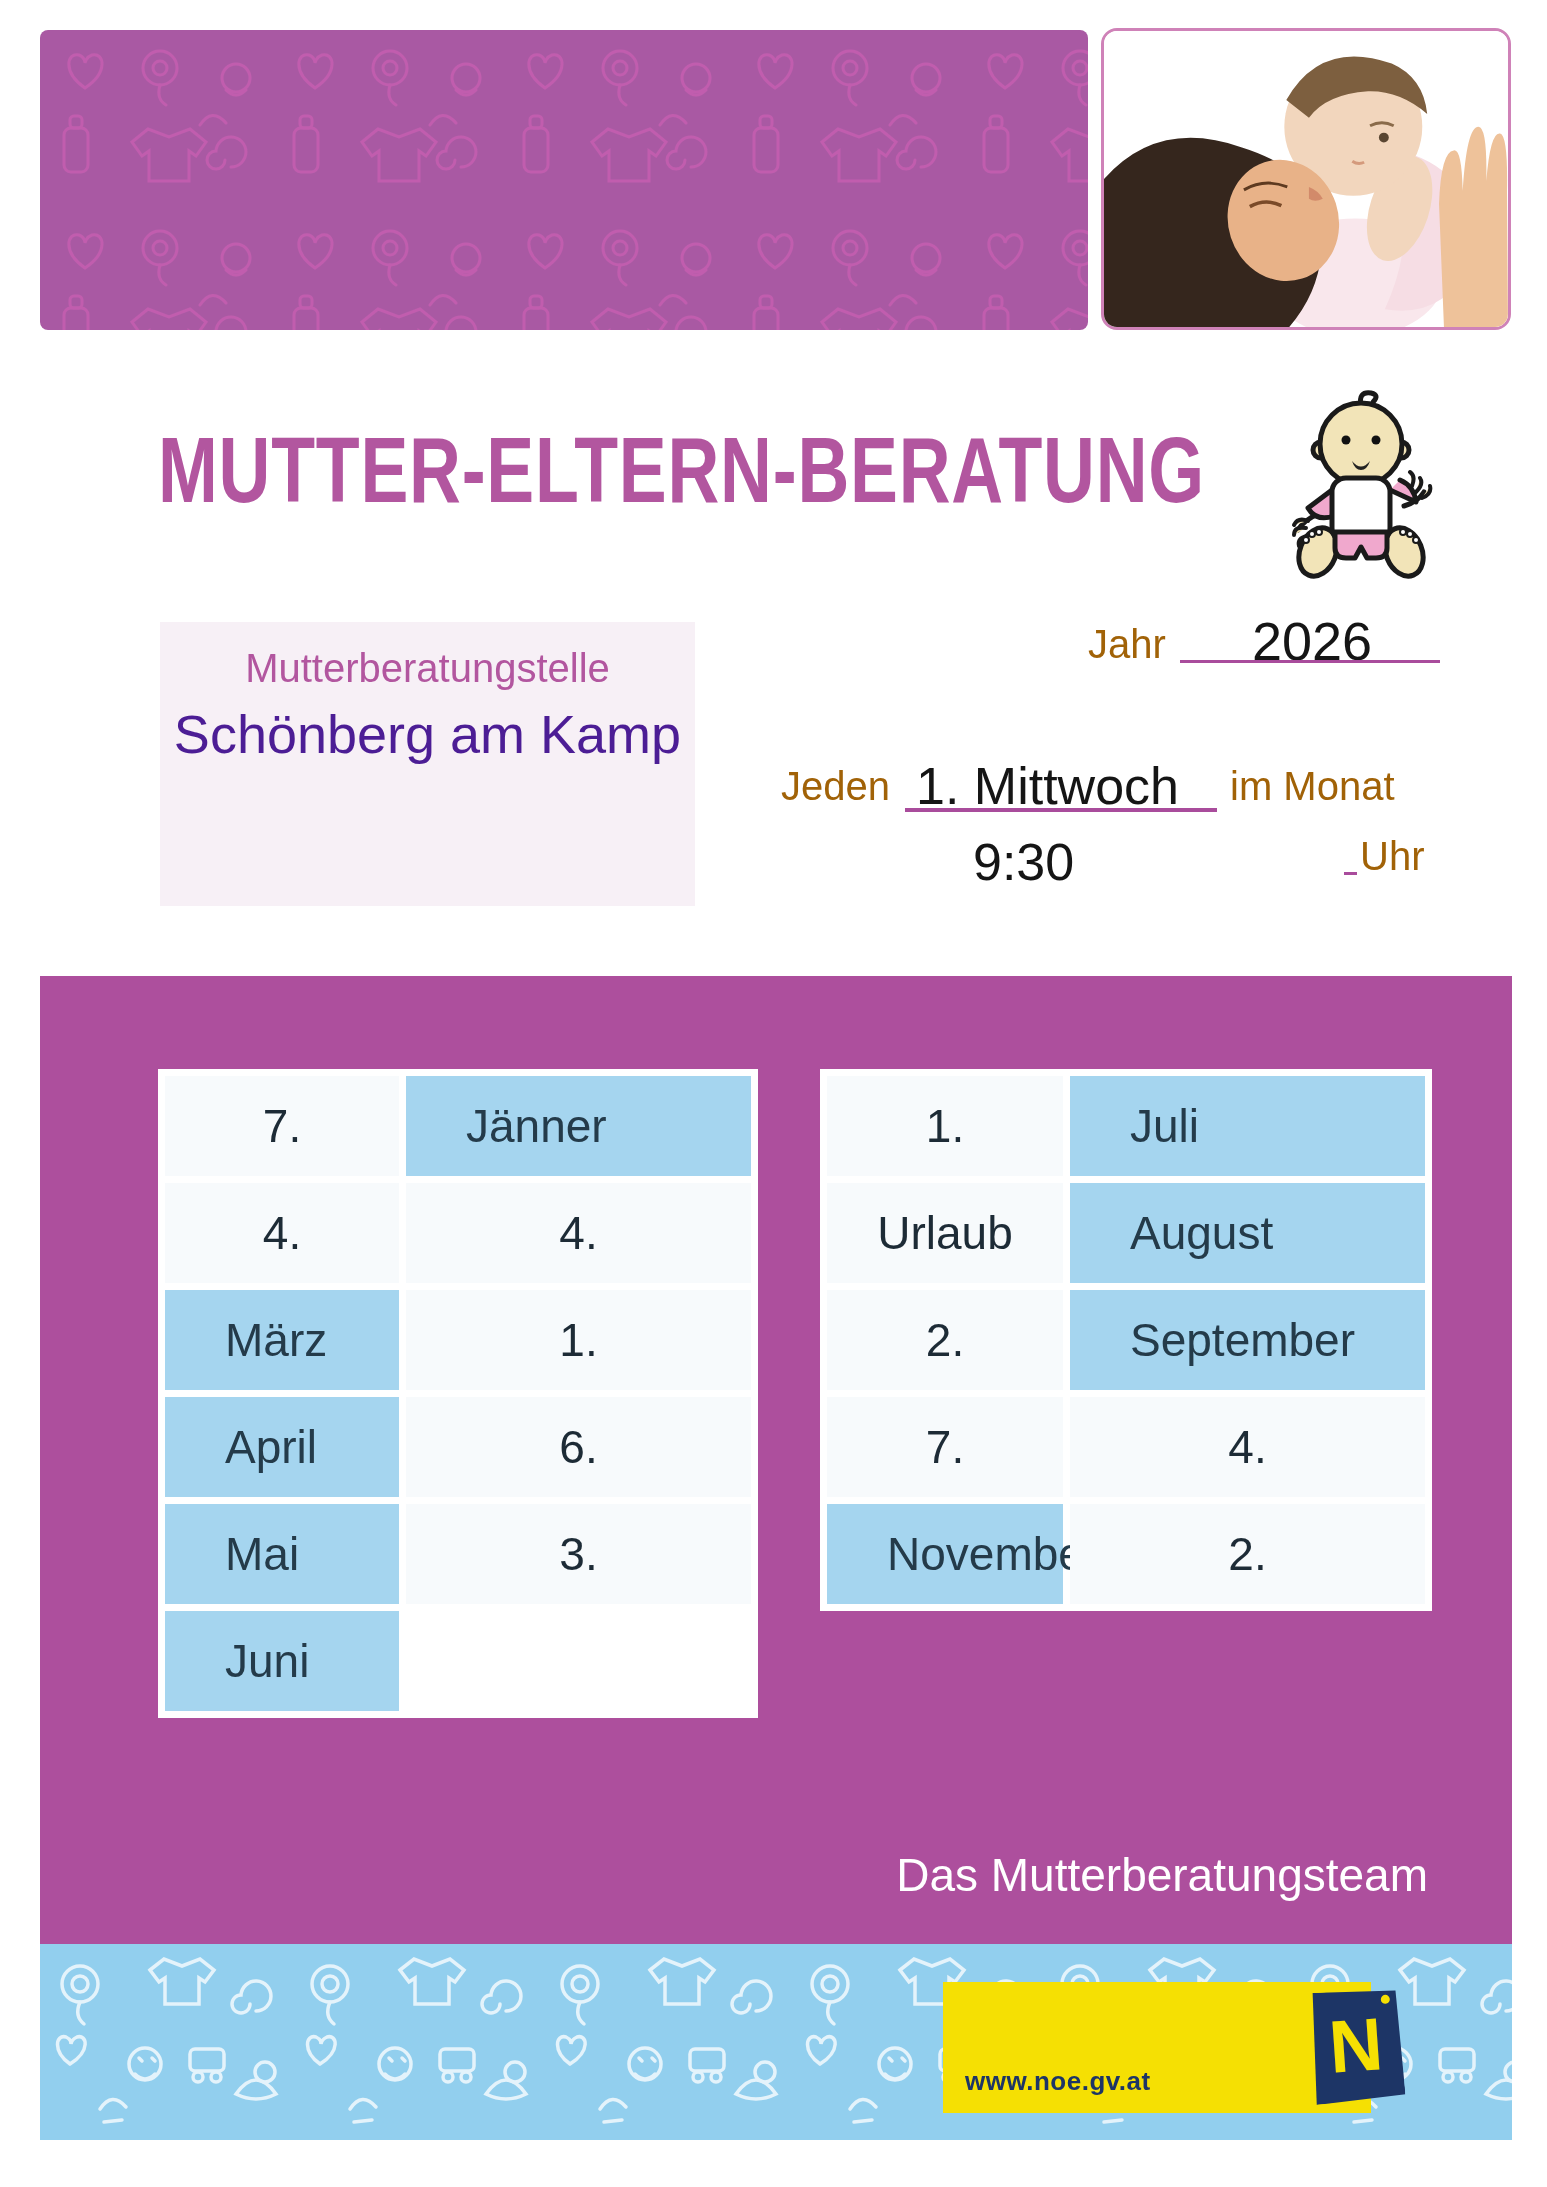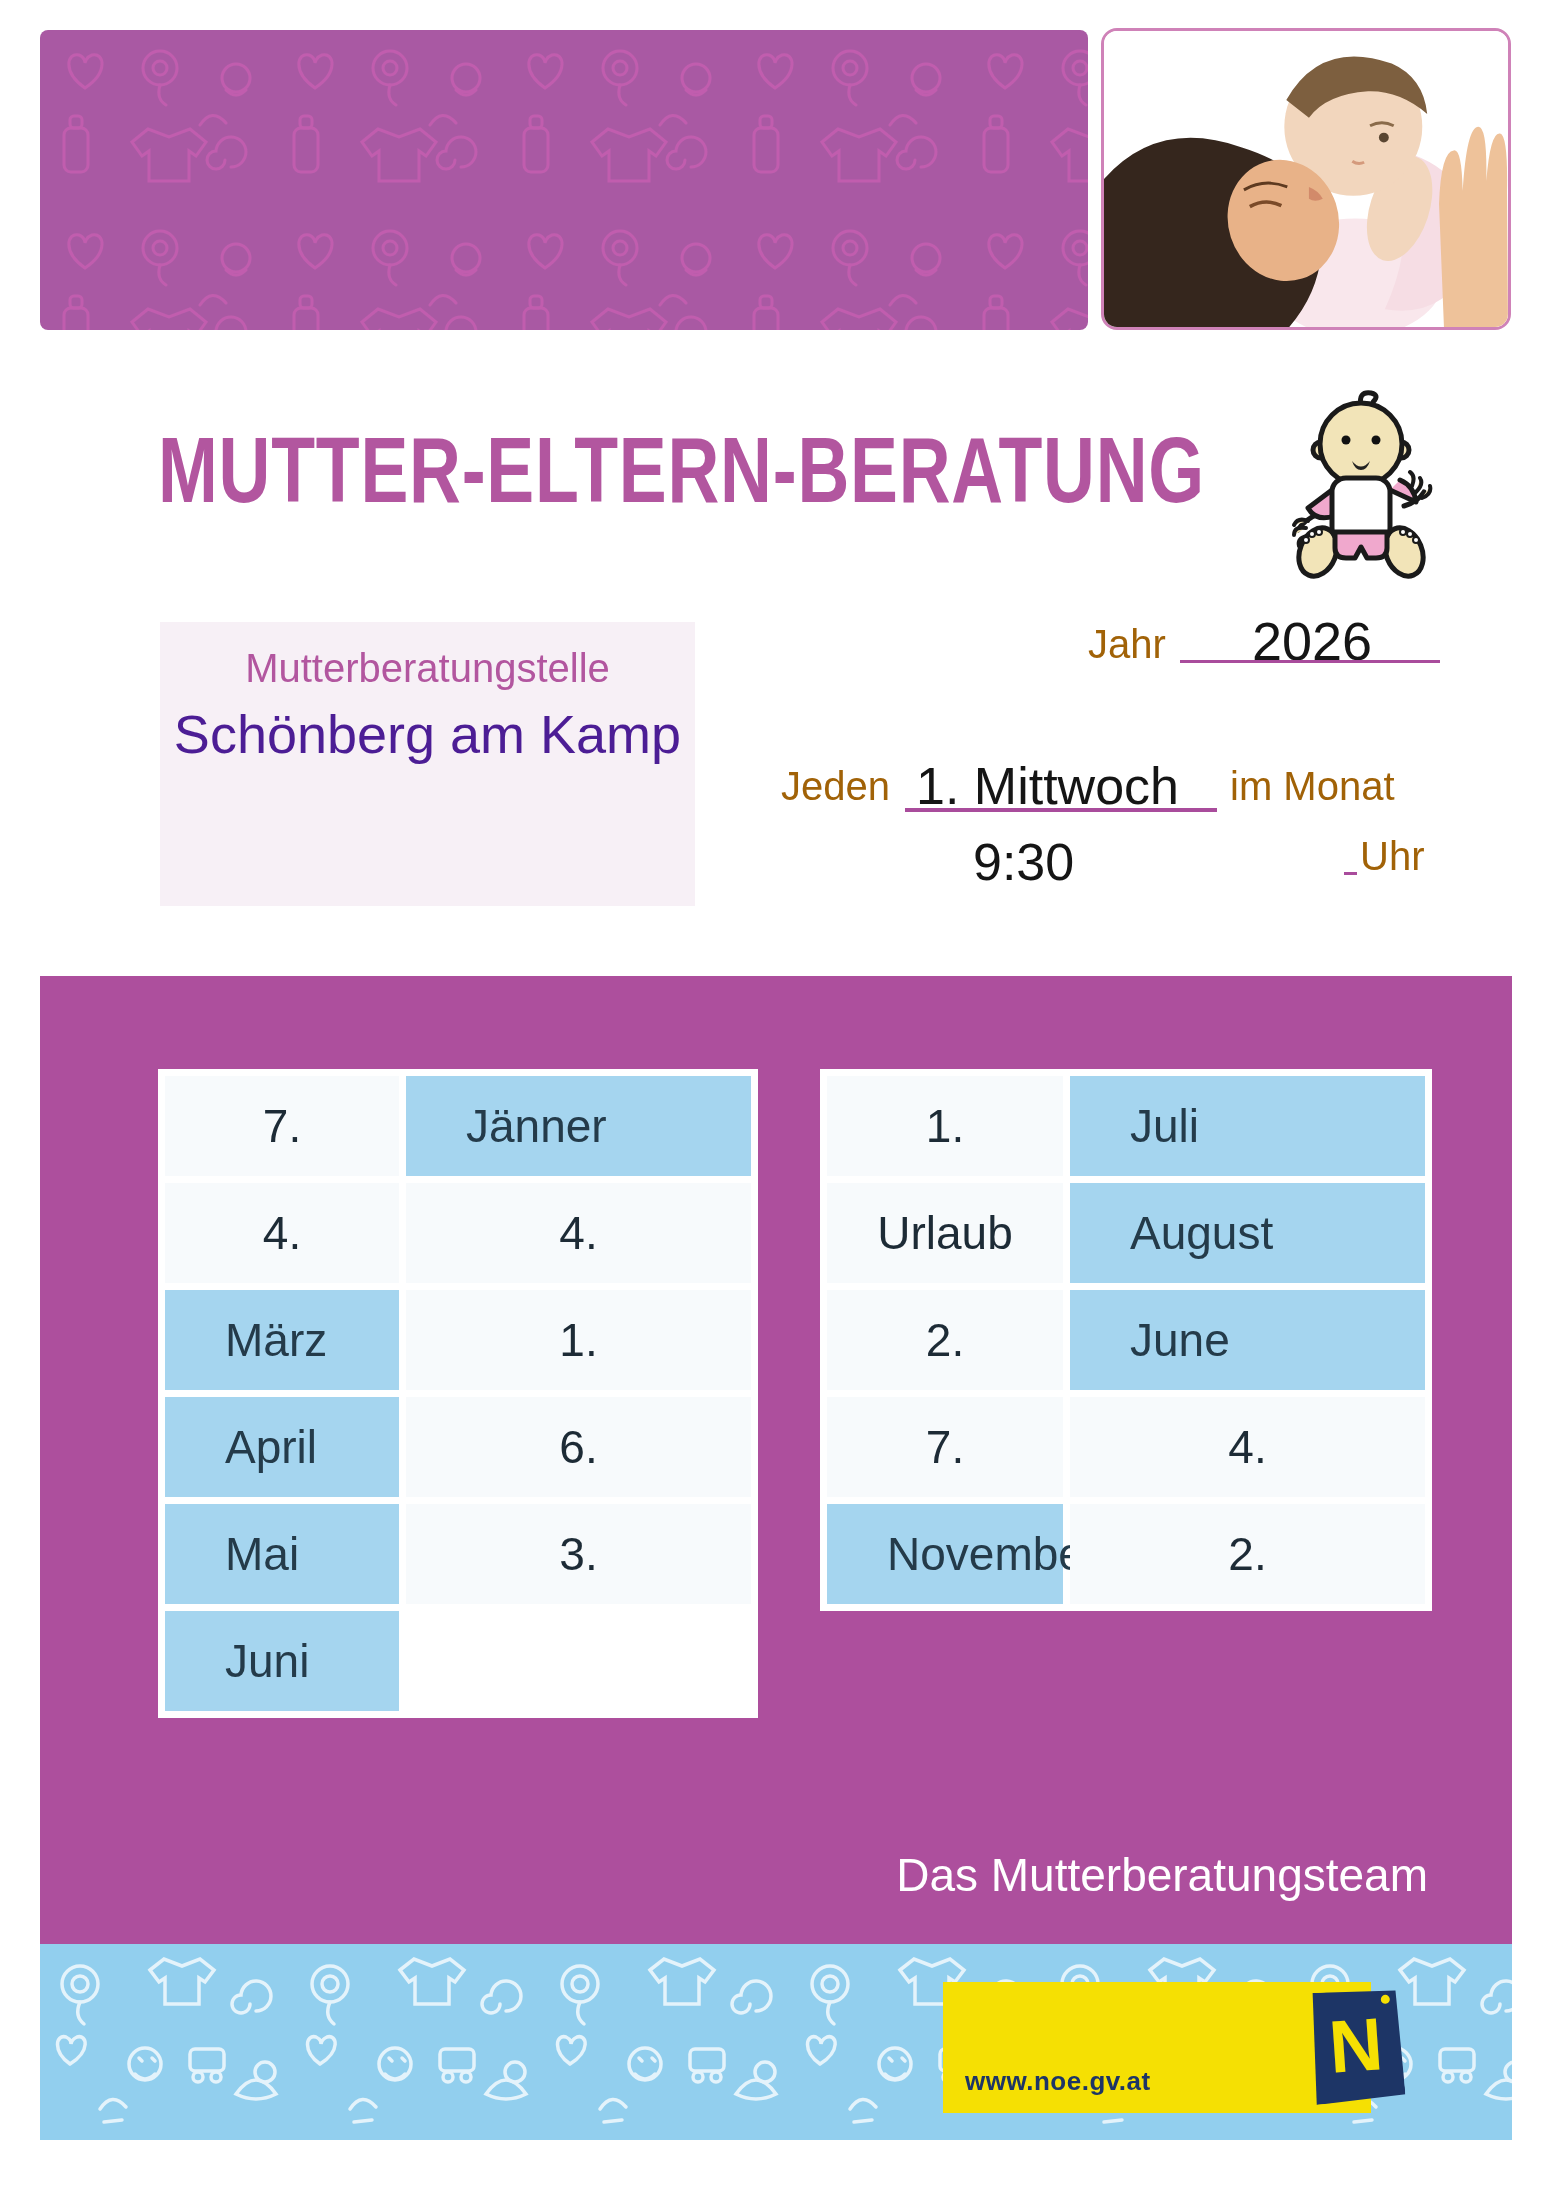--- a/index.html
+++ b/index.html
@@ -202,21 +202,21 @@
     <div class="cell cell-day">3.</div>
     <div class="cell cell-month">Juni</div>
   </div>
 
   <div class="month-table table-right">
     <div class="cell cell-day">1.</div>
     <div class="cell cell-month">Juli</div>
     <div class="cell cell-day">Urlaub</div>
     <div class="cell cell-month">August</div>
     <div class="cell cell-day">2.</div>
-    <div class="cell cell-month">June</div>
+    <div class="cell cell-month">September</div>
     <div class="cell cell-day">7.</div>
     <div class="cell cell-day">4.</div>
     <div class="cell cell-month">November</div>
     <div class="cell cell-day">2.</div>
   </div>
 
   <div class="signature">Das Mutterberatungsteam</div>
 </div>
 
 <div class="abs footer-band">

